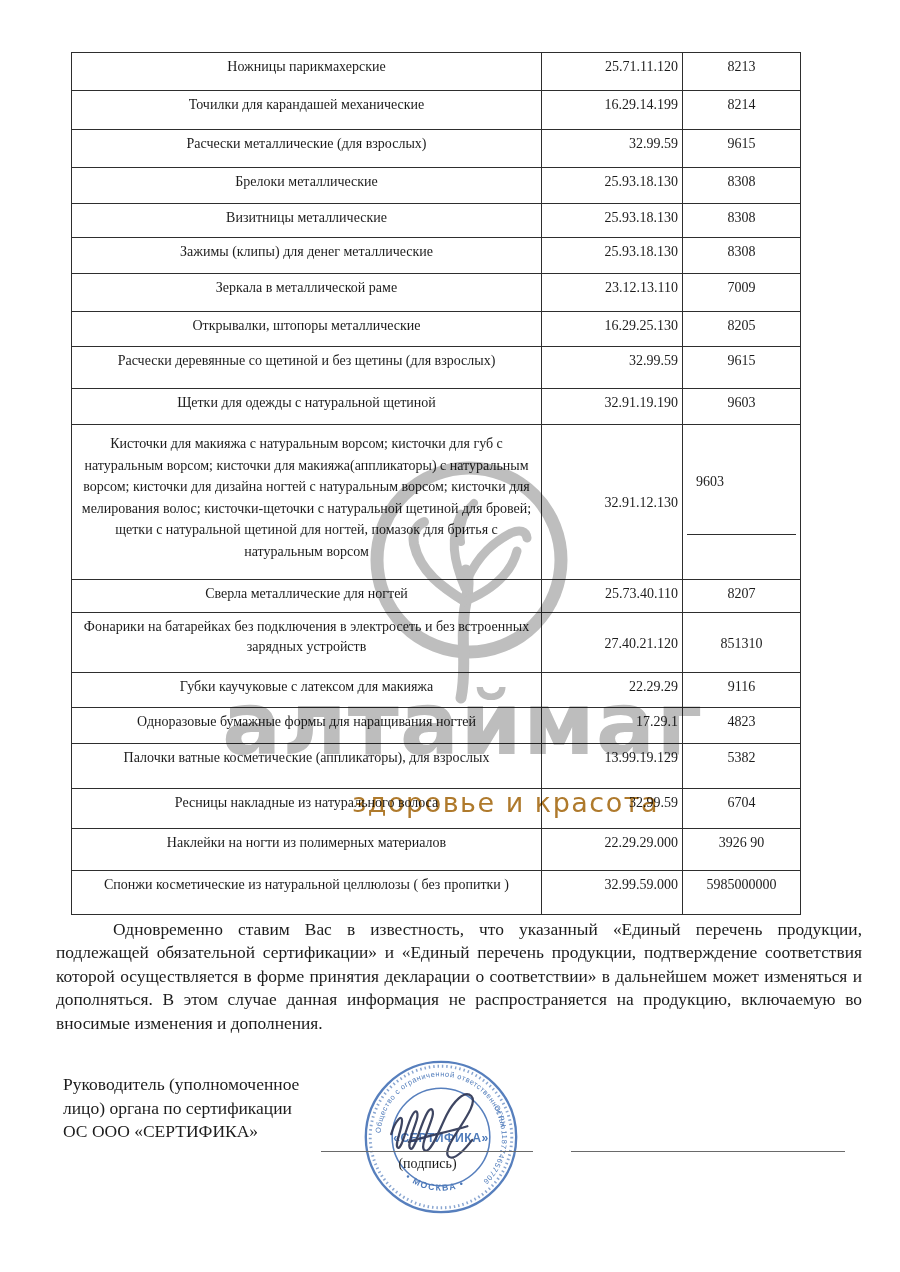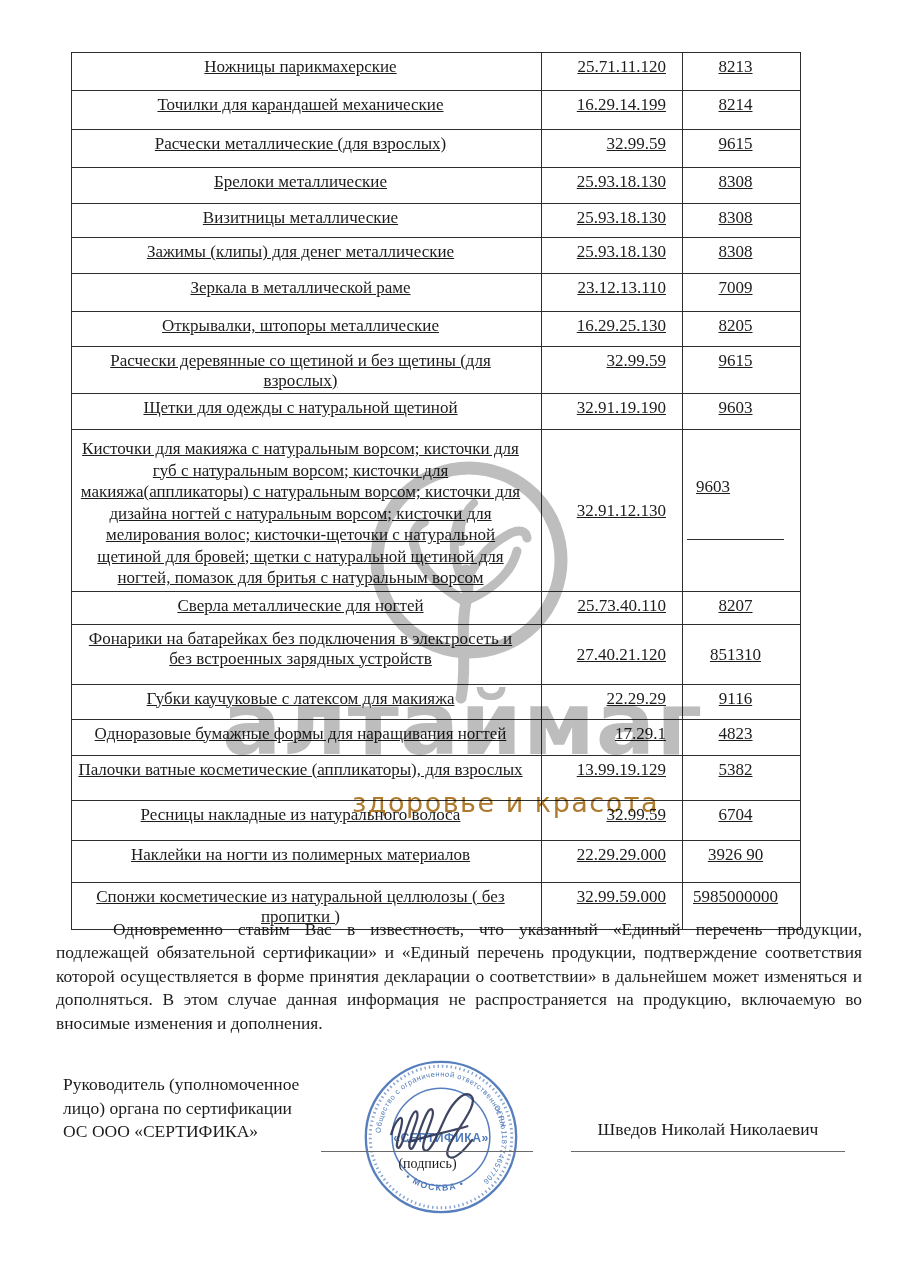--- a/index.html
+++ b/index.html
@@ -12,25 +12,24 @@
     overflow:hidden;
     margin:0 auto;
   }
   
   table.products{
     position:absolute;left:71px;top:52px;width:729px;
     border-collapse:collapse;table-layout:fixed;
   }
   table.products td{
     border:1.4px solid #2e2e2e;
-    font-size:17px;line-height:20px;
+    font-size:14px;line-height:20px;
     vertical-align:top;
-    padding:4px 16px 2px 4px;
+    padding:4px 4px 2px 4px;
     word-wrap:break-word;
-    text-decoration:underline;
   }
   td.pname{text-align:center;}
   td.okpd{text-align:right;padding-left:2px;}
   td.tnved{text-align:center;padding-left:9px;}
   tr.vmid td.okpd, tr.vmid td.tnved{vertical-align:middle;}
   td.split{padding:0;}
   td.split .sub-top{
     height:106px;border-bottom:1.4px solid #2e2e2e;
     display:flex;align-items:center;padding-left:9px;box-sizing:border-box;
   }
@@ -242,16 +241,15 @@
     </g>
     <g fill="none" stroke="#1d2547" stroke-width="2.3" stroke-linecap="round" opacity="0.92">
       <path d="M 34,82 C 38,68 46,60 45,70 C 44,80 37,94 41,96 C 45,98 50,72 56,62 C 60,55 63,60 59,71 C 55,83 50,95 54,97 C 58,99 64,72 71,60 C 75,53 79,57 75,68 C 70,83 63,97 69,99 C 75,101 83,78 91,62 C 97,50 109,36 116,43 C 123,50 107,70 97,87 C 91,97 89,105 95,106 C 101,107 110,97 117,88"></path>
       <path d="M 52,90 C 70,84 92,80 112,74"></path>
     </g>
   </svg>
 
   <div class="sig-line left"></div>
   <div class="sig-sub podp">(подпись)</div>
 
-  <div class="fio-name">Шведов Николай Николаевич</div>
   <div class="sig-line right"></div>
 
 </div>
 
 </body></html>

